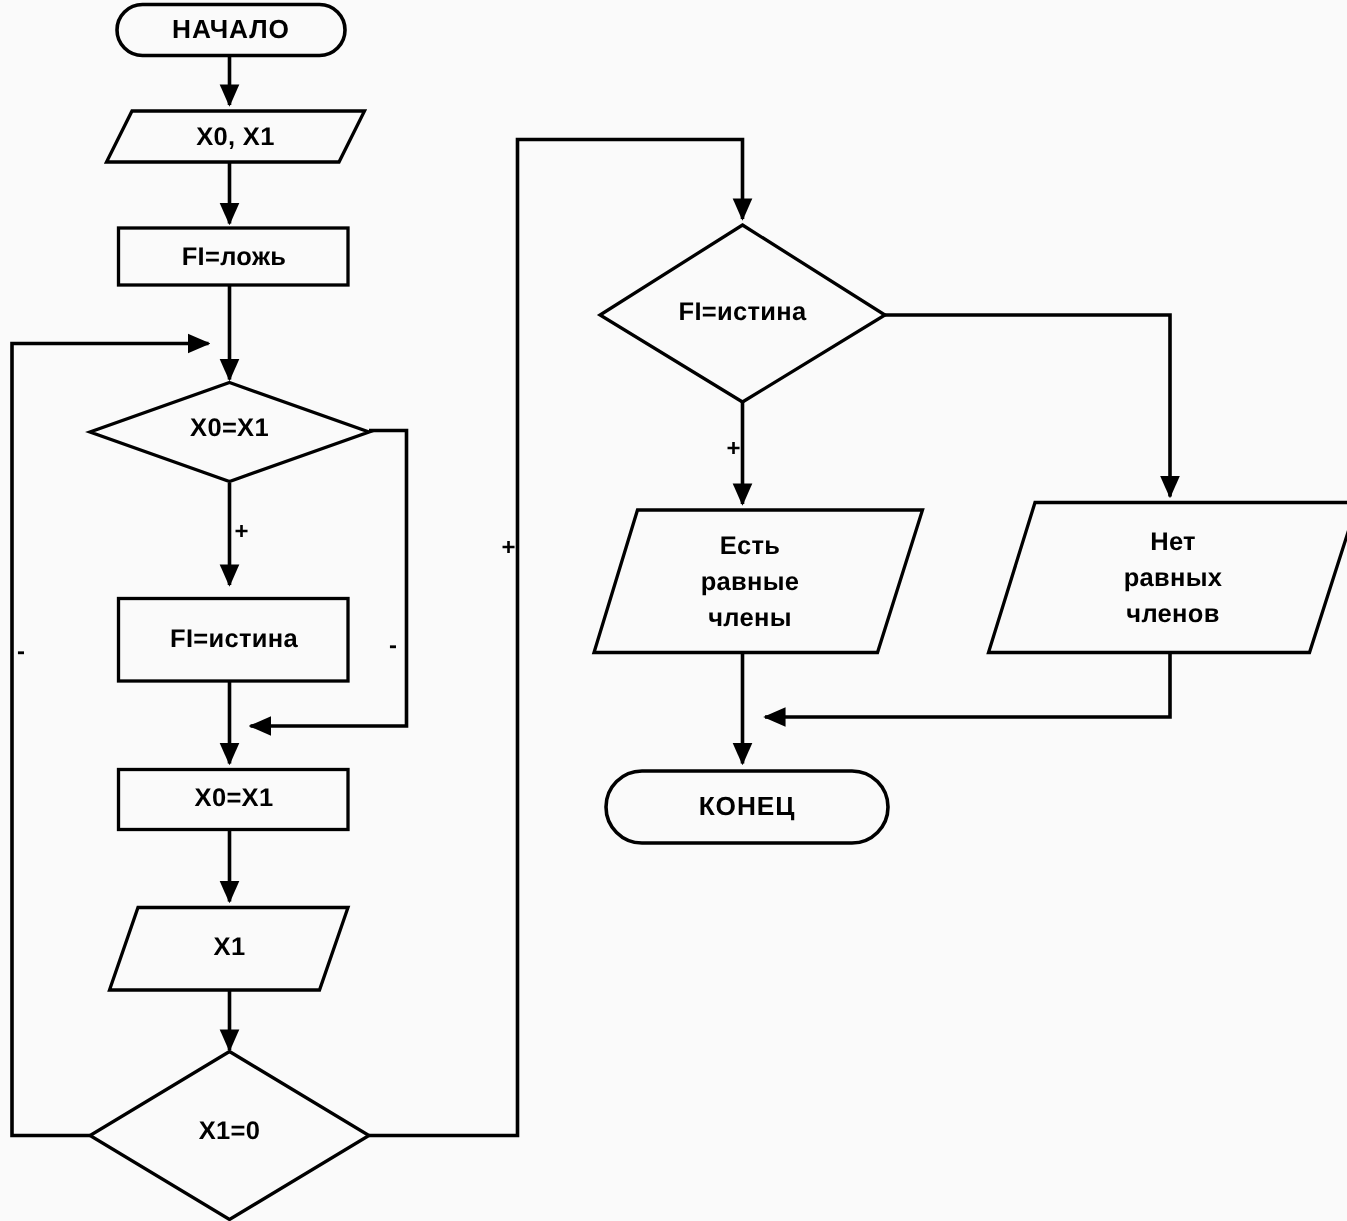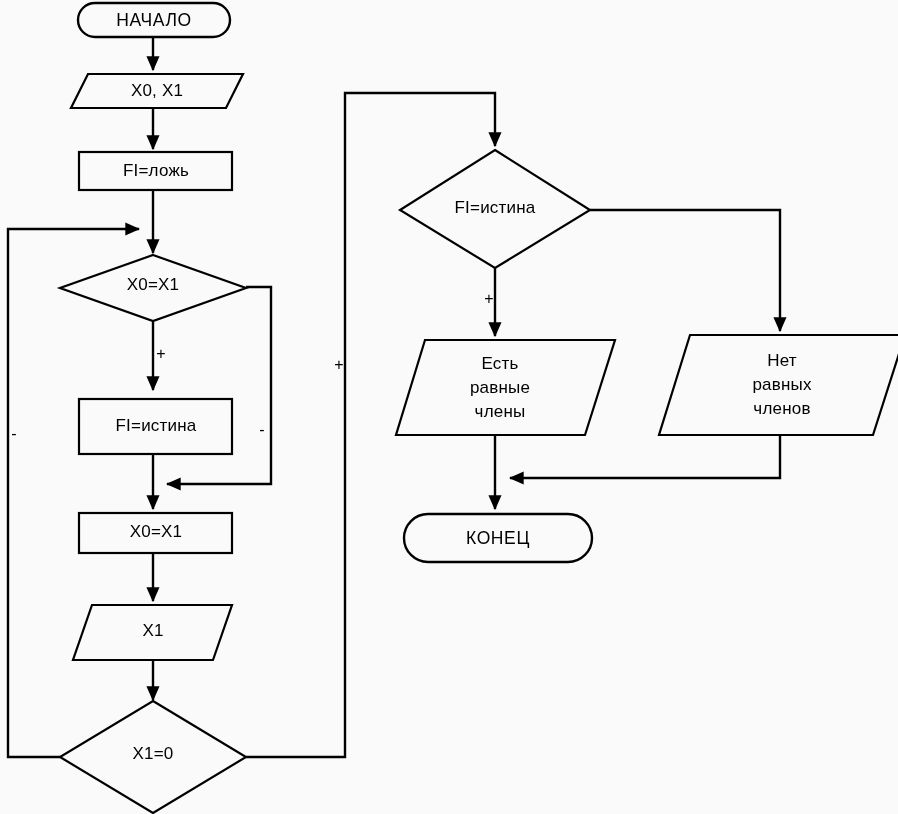--- a/index.html
+++ b/index.html
@@ -7,20 +7,21 @@
     padding: 0;
     background: #ffffff;
   }
   #canvas-wrap {
     position: relative;
     width: 898px;
     height: 814px;
     background: #fafafa;
     overflow: hidden;
     font-family: "Liberation Sans", sans-serif;
+    font-weight: bold;
   }
   svg#flowchart {
     display: block;
     width: 898px;
     height: 814px;
   }
   .shape {
     fill: #fafafa;
     stroke: #000000;
     stroke-width: 2.2;

